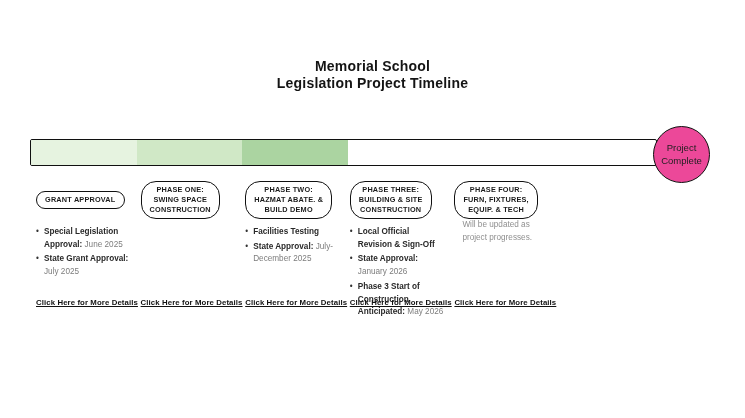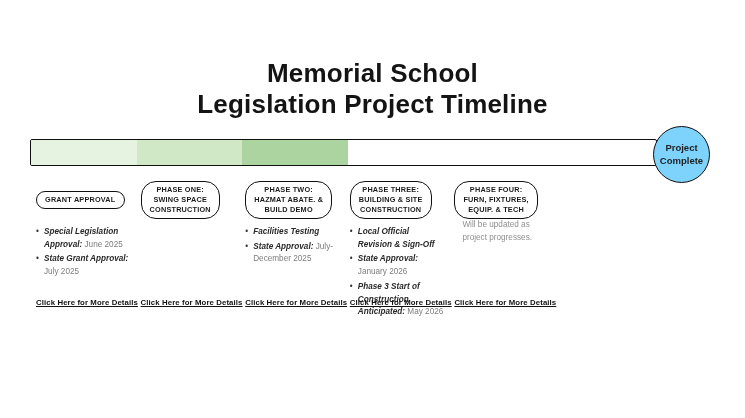--- a/index.html
+++ b/index.html
@@ -2,48 +2,48 @@
 <html><head>
 <meta charset="utf-8">
 <style>
   html,body { margin:0; padding:0; }
   body {
     width:745px; height:418px; position:relative; overflow:hidden;
     background:#ffffff; font-family:"Liberation Sans", sans-serif;
   }
   .title {
     position:absolute; top:58px; left:0; width:745px;
-    text-align:center; font-size:26px; font-weight:800; color:#141414;
+    text-align:center; font-size:14px; font-weight:800; color:#141414;
     line-height:1.2; letter-spacing:0.2px;
   }
   .bar-wrap {
     position:absolute; left:30px; top:139px; width:627px; height:27px;
     border:1.6px solid #101010; border-radius:2px; background:#fff;
     box-sizing:border-box; display:flex; overflow:hidden;
   }
   .bar-seg { height:100%; }
   .complete-circle {
     position:absolute; left:653px; top:126px; width:57px; height:57px;
-    border-radius:50%; border:1.6px solid #101010; background:#7dd3fc;
+    border-radius:50%; border:1.6px solid #101010; background:#ec4899;
     display:flex; align-items:center; justify-content:center;
-    text-align:center; font-weight:700; font-size:9.5px; color:#1f1f1f;
+    text-align:center; font-weight:400; font-size:9.5px; color:#1f1f1f;
     line-height:1.3; z-index:2; padding:4px; box-sizing:border-box;
   }
   .cols { position:absolute; left:32px; top:182px; width:628px; display:flex; }
   .col { width:104.6px; box-sizing:border-box; padding:0 6px 0 4px; }
   .oval-box { height:36px; display:flex; align-items:center; justify-content:flex-start; }
   .oval {
     border:1.3px solid #101010; border-radius:15px; background:#fff;
     padding:3px 8px; font-size:7.3px; font-weight:700; color:#1b1b1b;
     text-align:center; line-height:1.4; letter-spacing:0.2px; white-space:nowrap;
   }
   .bullets { margin-top:8px; font-size:8.2px; line-height:1.55; color:#7d7d7d; }
   .bullet { padding-left:8px; position:relative; margin-bottom:2px; }
   .bullet::before { content:"\2022"; position:absolute; left:0; top:0; color:#333; }
-  .bullet b { color:#292929; font-weight:700;font-style:italic; }
+  .bullet b { color:#292929; font-weight:700; }
   .note { margin-top:0; font-size:8.2px; line-height:1.6; color:#8f8f8f; padding-left:8px; }
   .links { position:absolute; left:32px; top:291px; width:628px; display:flex; }
   .linkcell { width:104.6px; box-sizing:border-box; padding:0 4px 0 4px; }
   .link {
     font-size:7.8px; font-weight:700; color:#111; 
     letter-spacing:0.1px; cursor:pointer; white-space:nowrap;
   }
 </style>
 </head>
 <body>

